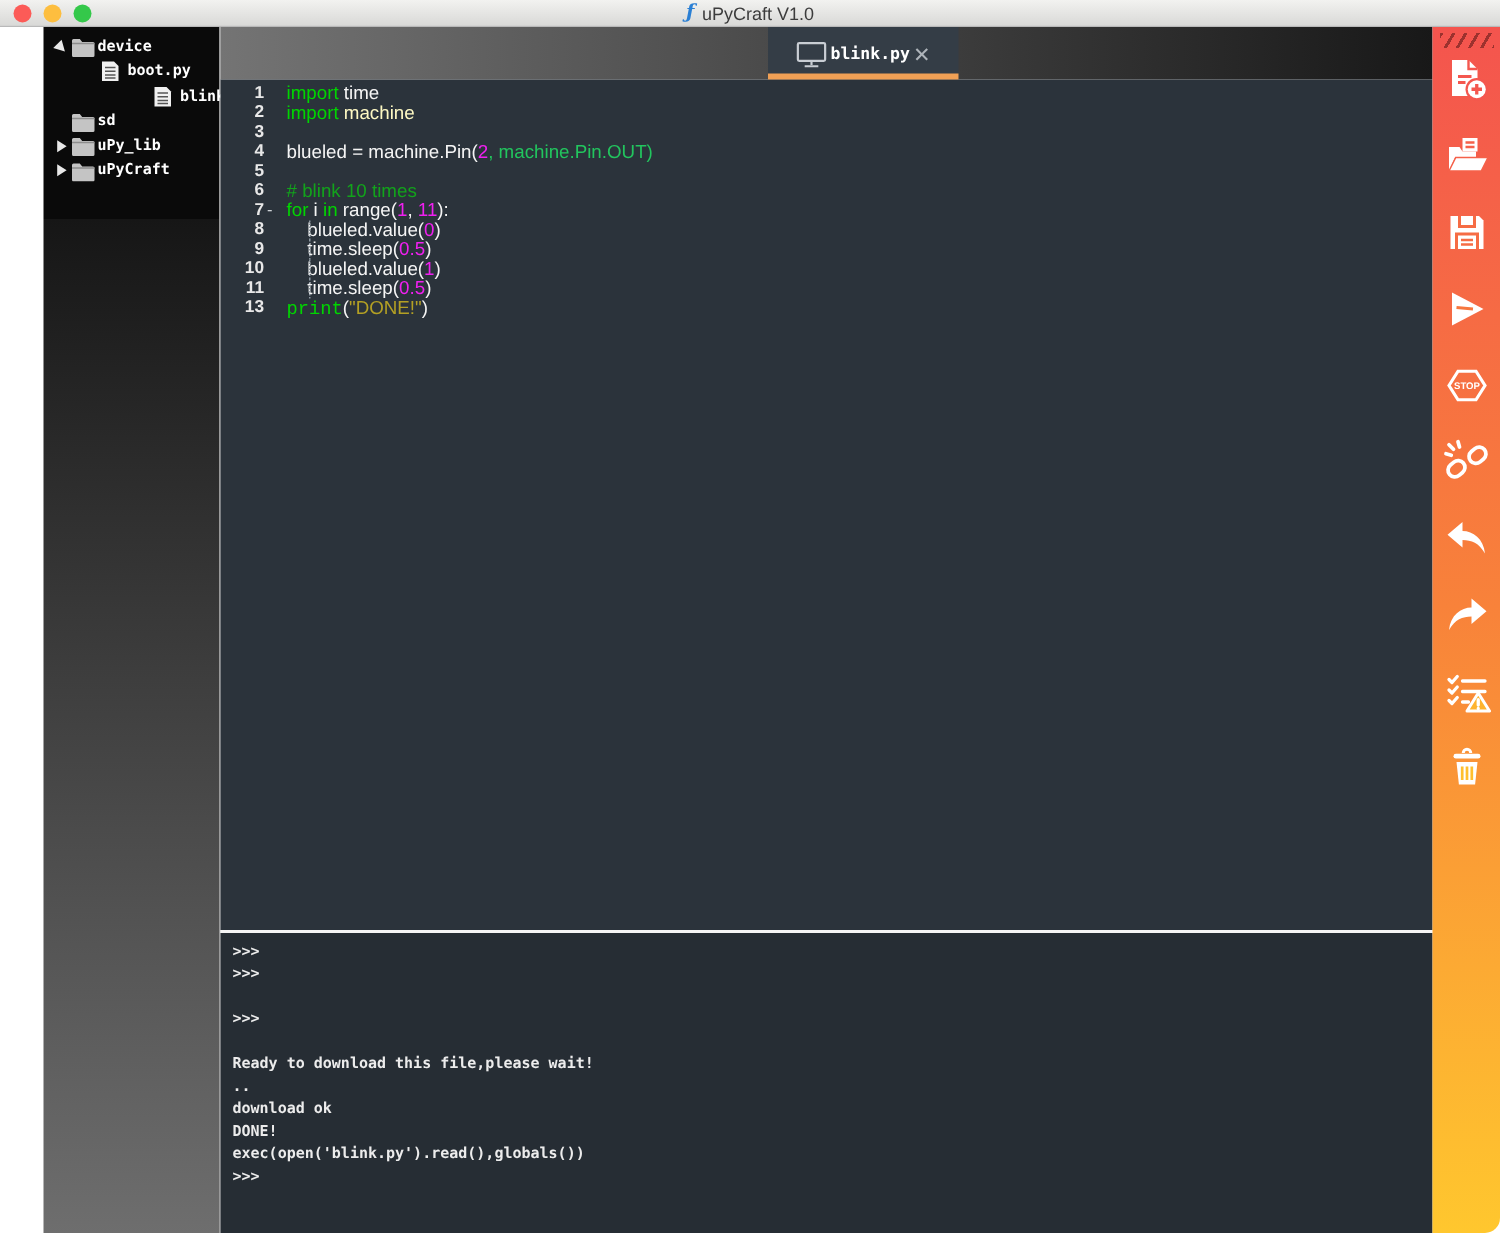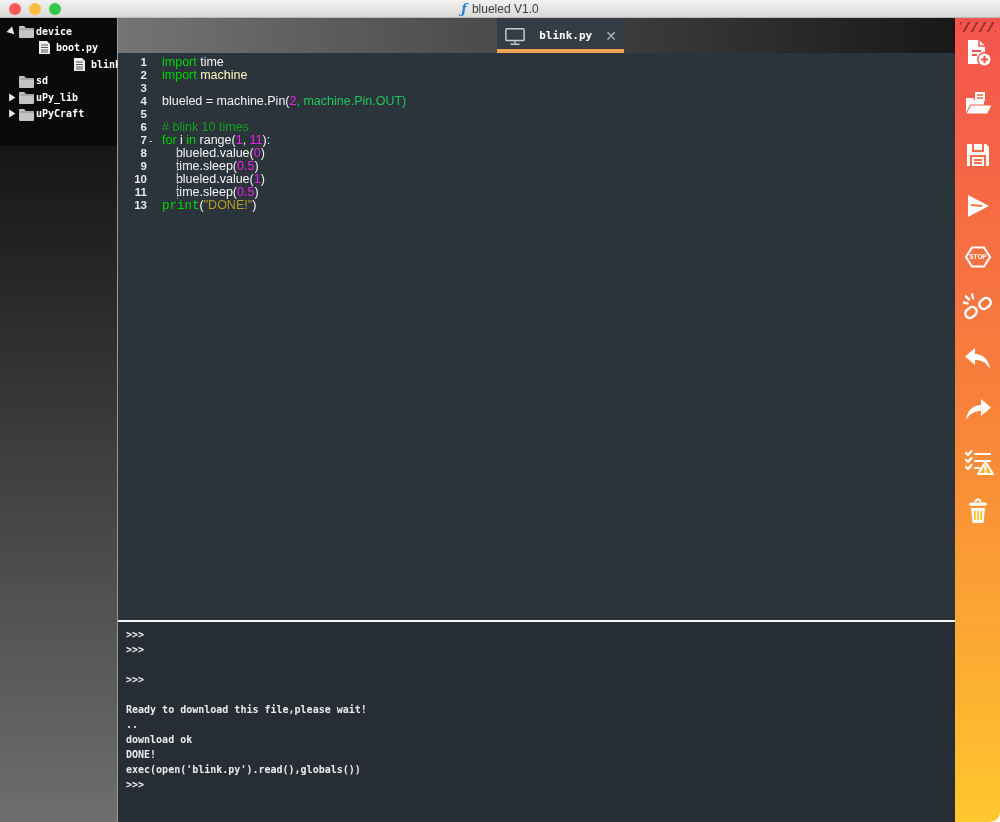--- a/index.html
+++ b/index.html
@@ -9,39 +9,39 @@
   
   .titlebar { height:18px; flex:0 0 18px; background:linear-gradient(#f2f2f0,#d9d9d7);
     border-bottom:1px solid #b9b9b9; position:relative; display:flex; align-items:center; }
   .traffic { display:flex; gap:8px; padding-left:9px; }
   .dot { width:12px; height:12px; border-radius:50%; }
   .win-title { position:absolute; left:0; right:0; text-align:center; font-size:12px; color:#3c3c3c;
     display:flex; justify-content:center; align-items:center; gap:5px; }
   .app-icon { color:#2a7fd4; font-weight:bold; font-style:italic; font-size:13px; font-family:"DejaVu Serif",serif; }
 
   
-  .main { flex:1; display:flex; min-height:0; }
+  .main { flex:1; display:flex; min-height:0;padding-left:29px; }
 
   
   .sidebar { width:118px; flex:0 0 118px; display:flex; flex-direction:column; border-right:1px solid #9a9a9a; }
   .tree { flex:0 0 128px; background:#0a0a0a; padding-top:5px; }
   .sidebar-fill { flex:1; background:linear-gradient(#161616,#6e6e6e); }
   .tree-row { height:16.5px; display:flex; align-items:center; color:#ffffff;
     font-family:"DejaVu Sans Mono", monospace; font-size:10px; font-weight:bold; cursor:default; }
   .disc { width:14px; display:flex; justify-content:center; align-items:center; flex:0 0 14px; }
   .tree-ic { width:18px; display:flex; align-items:center; flex:0 0 18px; }
   .tree-label { white-space:nowrap; }
 
   
   .center { flex:1; display:flex; flex-direction:column; min-width:0; }
 
   .tabbar { height:35px; flex:0 0 35px; background:linear-gradient(to right,#747474,#181818);
     display:flex; justify-content:center; }
   .tab { width:127px; background:#343d46; position:relative; display:flex; align-items:center;
-    justify-content:center; gap:13px; cursor:pointer;margin-left:48px; }
+    justify-content:center; gap:2px; cursor:pointer;margin-left:48px; }
   .tab-underline { position:absolute; left:0; right:0; bottom:0; height:4px; }
   .tab-label { font-family:"DejaVu Sans Mono", monospace; font-size:11px; font-weight:bold; color:#ffffff; }
   .tab-close { color:#aeb4ba; font-size:14px; line-height:1; cursor:pointer; }
 
   .editor { flex:1; background:#2b333b; overflow:hidden; padding-top:3px; }
   .eline { display:flex; height:13px; line-height:13px; }
   .ln { width:44px; flex:0 0 44px; text-align:right; padding-right:15px; color:#e8e8e8;
     font-size:11.5px; font-weight:bold; }
   .code { position:relative; white-space:pre; font-size:12.5px; }
   .fold { position:absolute; left:-13px; top:0; color:#cfd4d8; font-size:11px; }
@@ -68,21 +68,21 @@
 <div class="window">
 
   <div class="titlebar">
     <div class="traffic">
       <span class="dot" id="dot-close" style="background: rgb(252, 91, 87);"></span>
       <span class="dot" id="dot-minimize" style="background: rgb(253, 190, 63);"></span>
       <span class="dot" id="dot-zoom" style="background: rgb(52, 200, 74);"></span>
     </div>
     <div class="win-title">
       <span class="app-icon">ƒ</span>
-      <span>blueled V1.0</span>
+      <span>uPyCraft V1.0</span>
     </div>
   </div>
 
   <div class="main">
 
     <aside class="sidebar">
       <div class="tree" id="tree">
           <div class="tree-row" style="padding-left: 4px;">
             <span class="disc">
               <svg width="11" height="11" viewBox="0 0 14 14">

